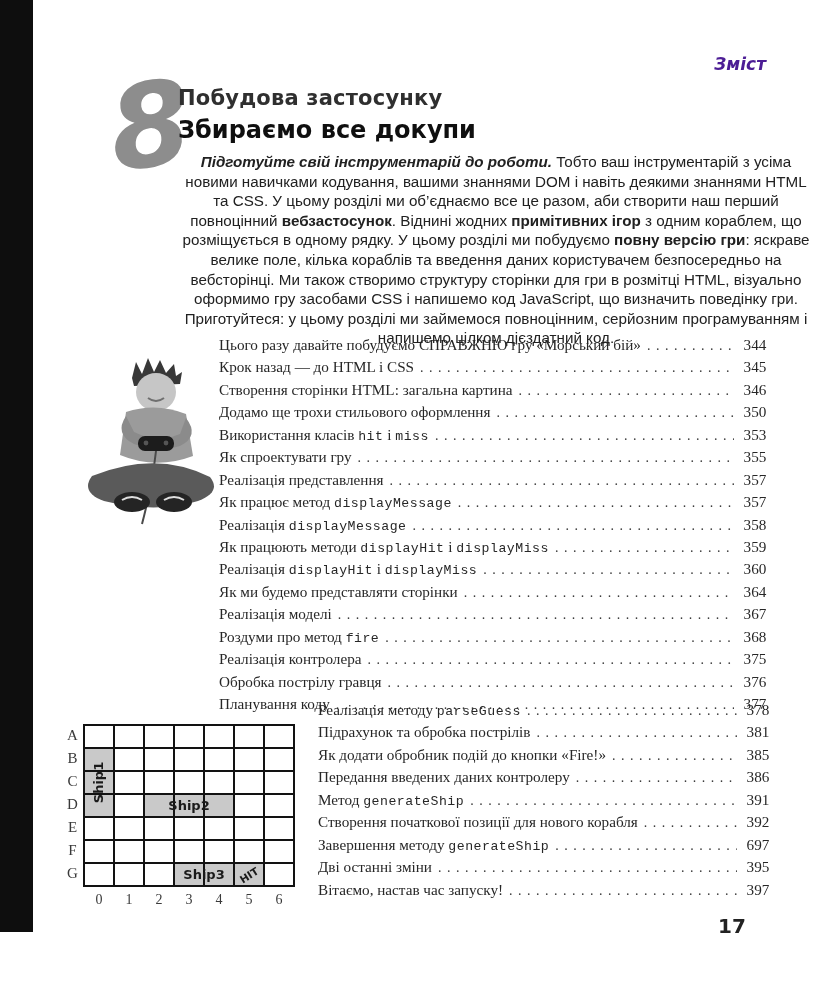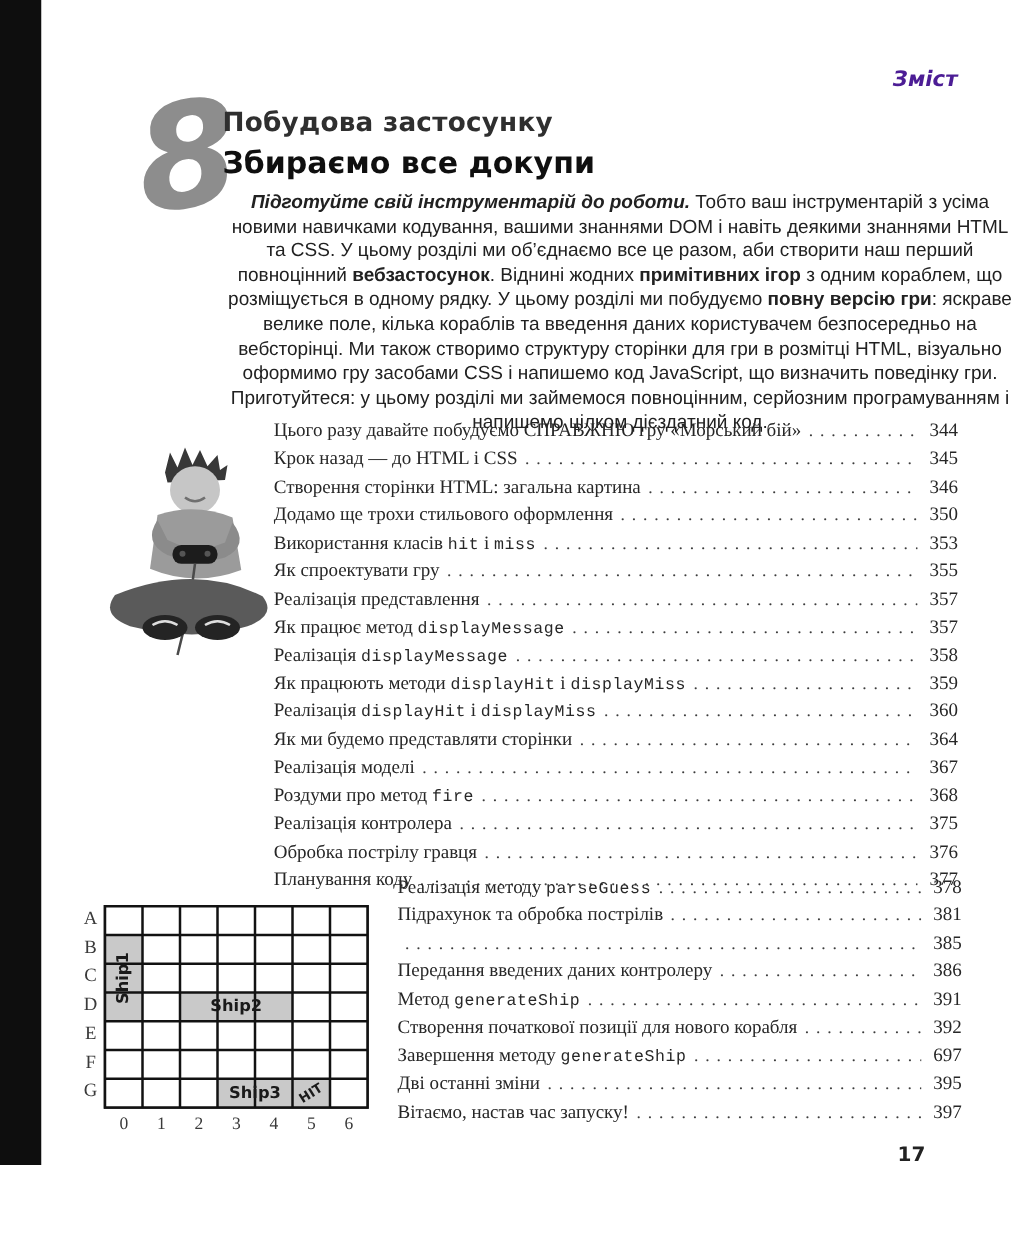--- a/index.html
+++ b/index.html
@@ -76,21 +76,21 @@
   }
   .lbl-ship1 { left:0;   top:23px;  width:28px; height:67px; }
   .lbl-ship1 span { transform:rotate(-90deg); white-space:nowrap; }
   .lbl-ship2 { left:60px;  top:69px;  width:88px; height:21px;border-radius:10px; }
   .lbl-ship3 { left:90px;  top:138px; width:58px; height:21px; }
   .lbl-hit   { left:150px; top:138px; width:28px; height:21px; font-size:10.5px; }
   .lbl-hit span { transform:rotate(-32deg); }
 
   .page-num {
     position:absolute; left:718px; top:914px;
-    font-family:"DejaVu Sans", sans-serif; font-weight:bold; font-size:16px; color:#222;
+    font-family:"DejaVu Sans", sans-serif; font-weight:bold; font-size:20px; color:#222;
   }
 </style>
 </head>
 <body>
 
 <div class="page">
 
   <div class="edge-bar"></div>
 
   <div class="running-head">Зміст</div>
@@ -211,20 +211,21 @@
         <span class="toc-title"><span>Реалізація методу </span><span class="code">parseGuess</span></span>
         <span class="leader"></span>
         <span class="toc-page">378</span>
       </div>
       <div class="toc-row">
         <span class="toc-title"><span>Підрахунок та обробка пострілів</span></span>
         <span class="leader"></span>
         <span class="toc-page">381</span>
       </div>
       <div class="toc-row">
+        <span class="toc-title"><span>Як додати обробник подій до кнопки «Fire!»</span></span>
         <span class="leader"></span>
         <span class="toc-page">385</span>
       </div>
       <div class="toc-row">
         <span class="toc-title"><span>Передання введених даних контролеру</span></span>
         <span class="leader"></span>
         <span class="toc-page">386</span>
       </div>
       <div class="toc-row">
         <span class="toc-title"><span>Метод </span><span class="code">generateShip</span></span>

